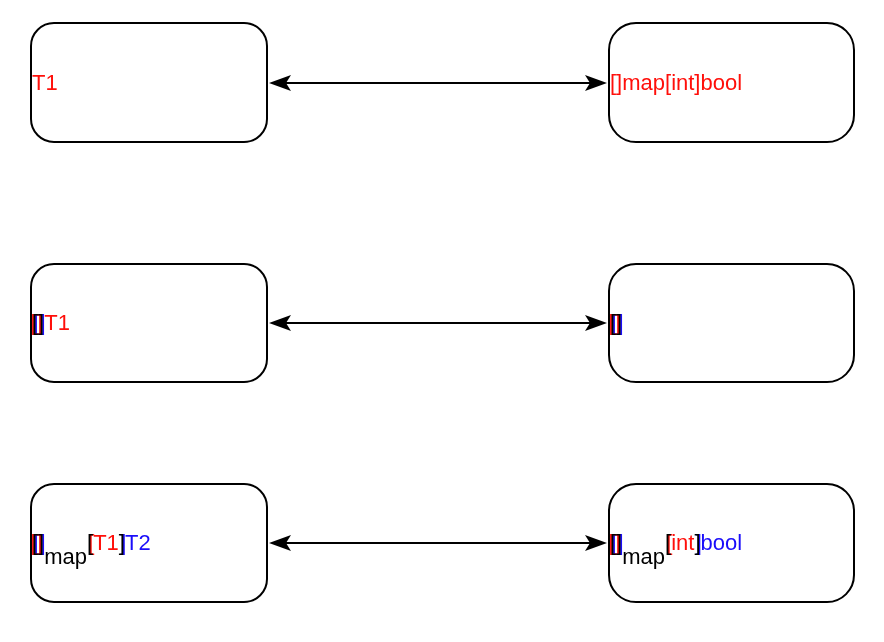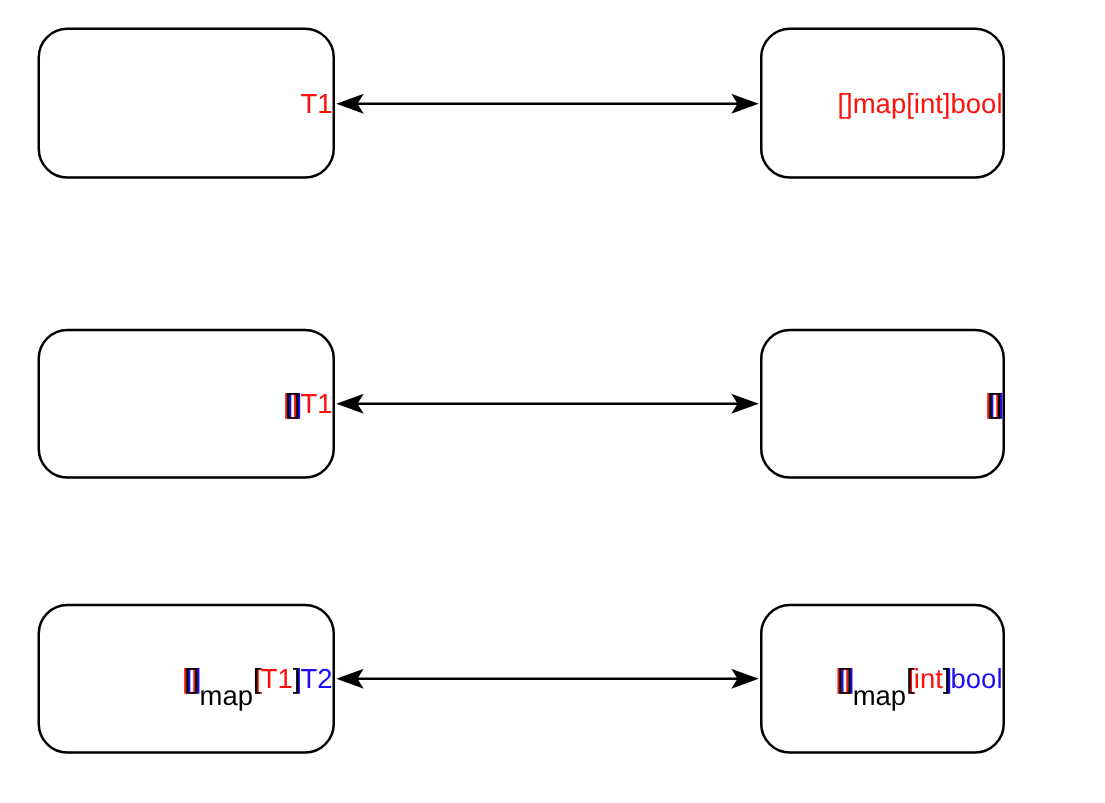--- a/index.html
+++ b/index.html
@@ -19,27 +19,27 @@
     overflow:hidden;
   }
   .node{
     position:absolute;
     box-sizing:border-box;
     background:#ffffff;
     border:2px solid var(--border);
     border-radius:24px;
     display:flex;
     align-items:center;
-    justify-content:flex-end;
+    justify-content:flex-start;
     font-size:22px;
     line-height:1;
     white-space:pre;
   }
   .node-left{left:30px;width:238px;}
-  .node-right{left:608px;width:196px;}
+  .node-right{left:608px;width:247px;border-radius:28px;}
   .row1{top:22px;height:121px;}
   .row2{top:263px;height:120px;}
   .row3{top:483px;height:120px;}
   .seg{color:var(--black);}
   .seg[data-style="red"]{color:var(--red);}
   .seg[data-style="blue"]{color:var(--blue);}
   .seg[data-style="black"]{color:var(--black);margin-top:28px;}
   .seg[data-style="mixed-rb"]{
     color:var(--black);
     text-shadow:-1.5px 0 0 var(--red), 1.5px 0 0 var(--blue);

